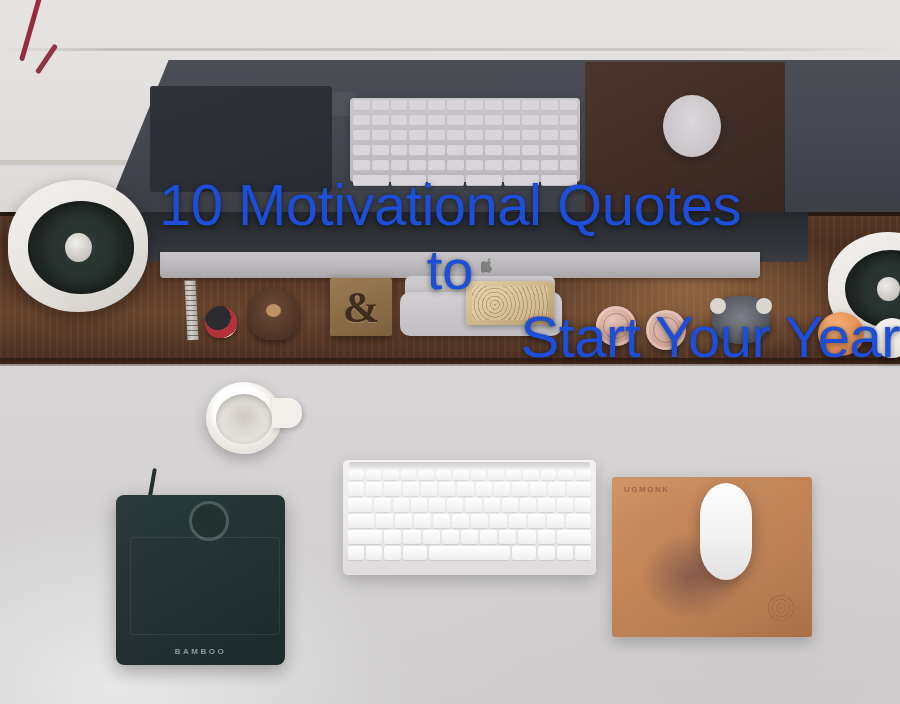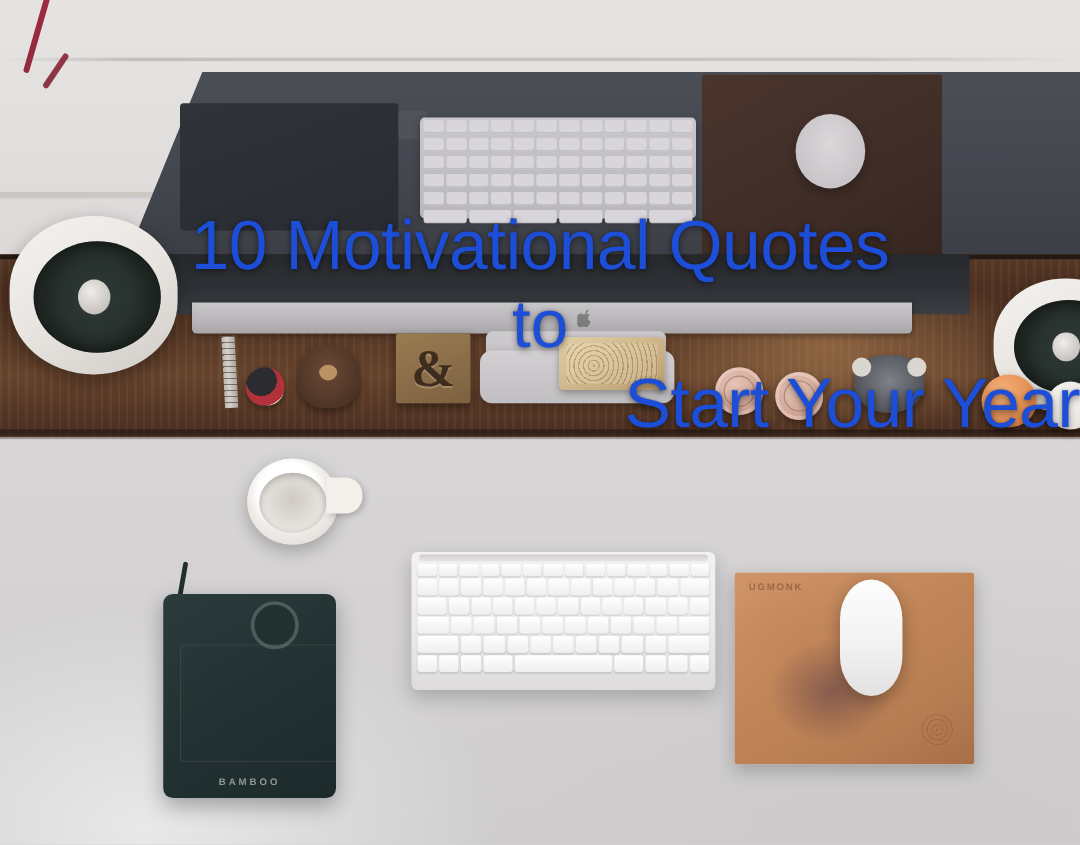--- a/index.html
+++ b/index.html
@@ -274,21 +274,21 @@
     box-shadow:2px 2px 5px rgba(0,0,0,.2);
   }
   .coaster{
     position:absolute;left:200px;top:386px;width:96px;height:82px;
     background:linear-gradient(150deg,#7a4a2c,#5d3720);
     border-radius:4px;z-index:-1;
     box-shadow:0 4px 10px rgba(0,0,0,.25);
   }
 
   .tablet{
-    position:absolute;left:136px;top:495px;width:144px;height:170px;
+    position:absolute;left:116px;top:495px;width:169px;height:170px;
     background:linear-gradient(150deg,#2b3b3c 0%,#243233 45%,#1d2a2b 100%);
     border-radius:8px;
     box-shadow:0 6px 18px rgba(0,0,0,.3);
   }
   .tablet-active{
     position:absolute;left:14px;top:42px;width:148px;height:96px;
     border:1px solid rgba(255,255,255,.08);border-radius:3px;
   }
   .tablet-ring{
     position:absolute;left:73px;top:6px;width:34px;height:34px;

